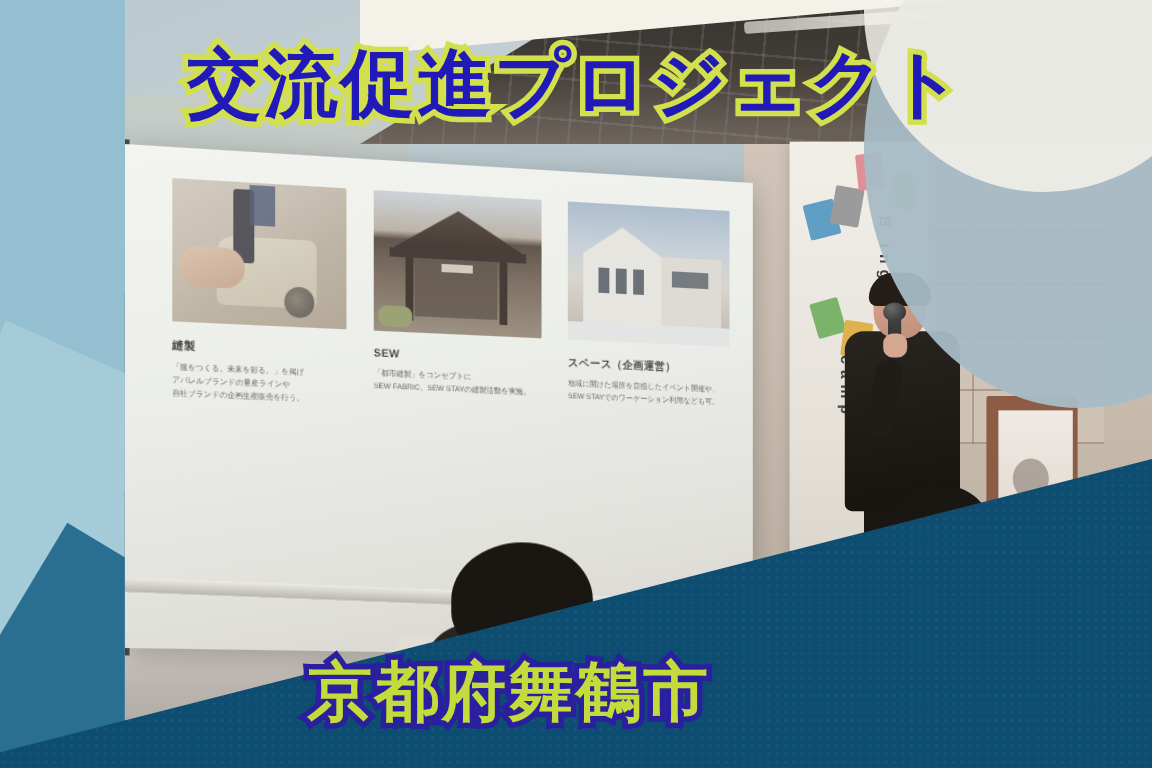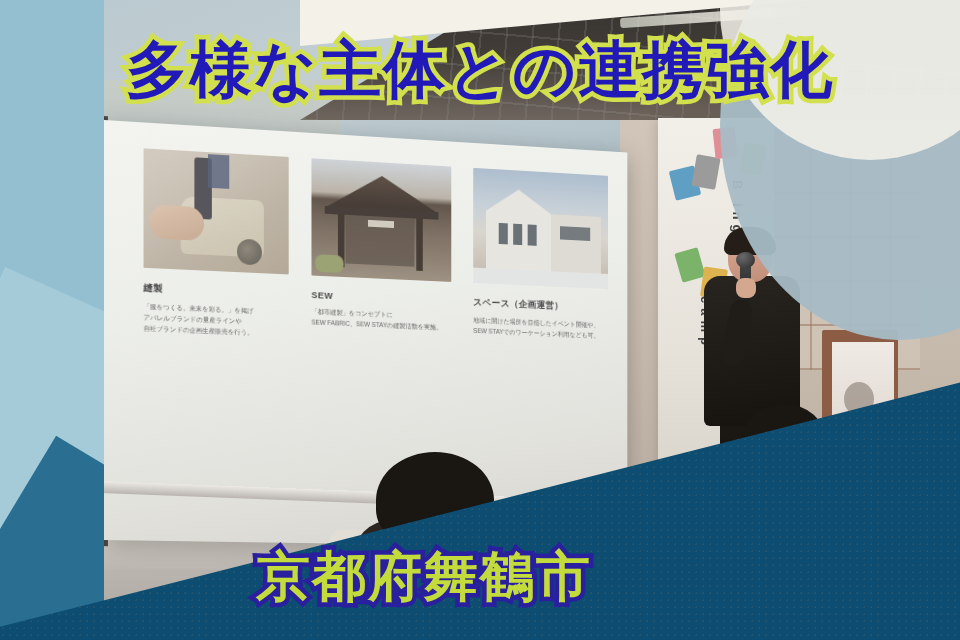--- a/index.html
+++ b/index.html
@@ -309,18 +309,18 @@
     <div class="gl4"></div>
     <div class="gl1"></div>
     <div class="gl2"></div>
     <div class="gl3"></div>
   </div>
 
   <div class="geo-bottom"></div>
   <div class="geo-bottom-dots"></div>
 
   <div class="headline">
-    <span class="l2">多様な主体との連携強化</span>
+    <span class="l2">交流促進プロジェクト</span>
   </div>
 
   <div class="city">京都府舞鶴市</div>
 
 </div>
 
 </body></html>

